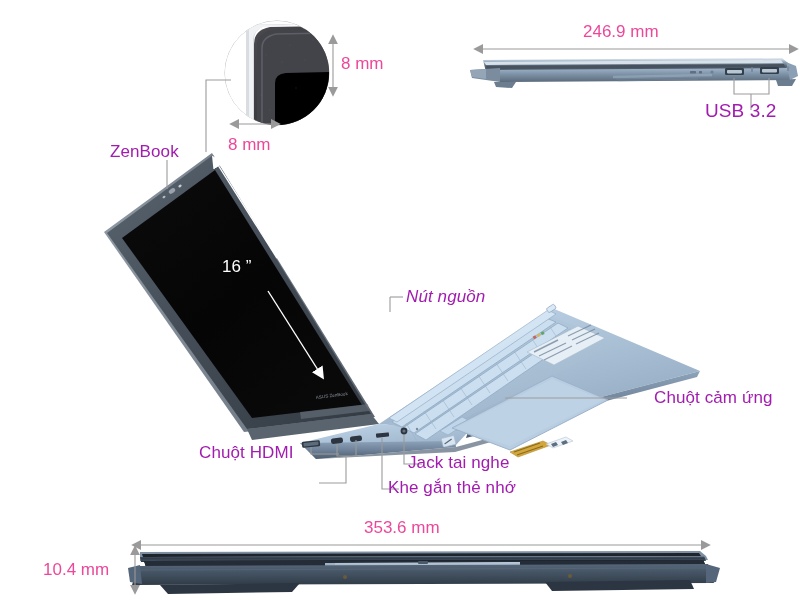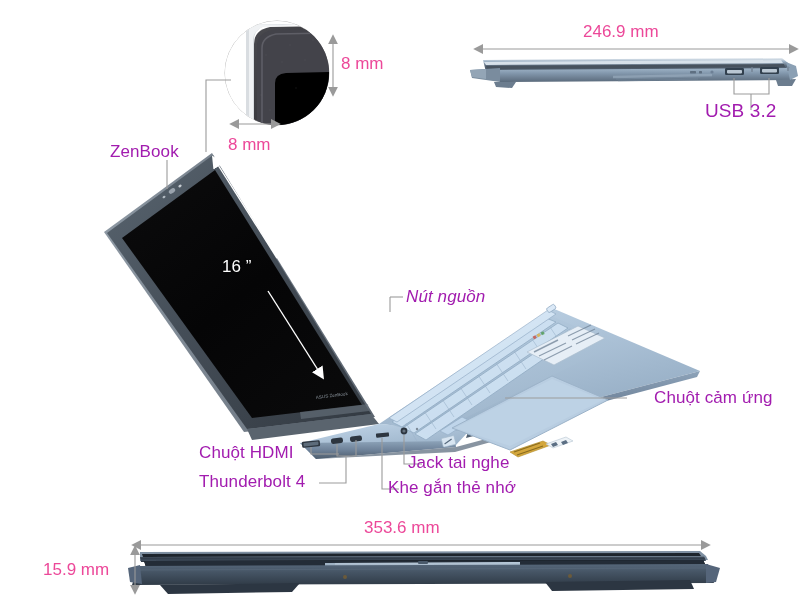--- a/index.html
+++ b/index.html
@@ -331,24 +331,23 @@
     <polyline points="382,438 382,489 399,489" fill="none" stroke="#9b9b9b" stroke-width="1.1"></polyline>
 
     <polyline points="404,435 404,464 422,464" fill="none" stroke="#9b9b9b" stroke-width="1.1"></polyline>
   </svg>
 
   <div class="dim" style="left:341px;top:54px;">8 mm</div>
   <div class="dim" style="left:228px;top:135px;">8 mm</div>
   <div class="dim-white" style="left:222px;top:257px;">16 ”</div>
   <div class="dim" style="left:583px;top:22px;">246.9 mm</div>
   <div class="dim" style="left:364px;top:518px;text-align:center;">353.6 mm</div>
-  <div class="dim" style="left:43px;top:560px;">15.9 mm</div>
+  <div class="dim" style="left:43px;top:560px;">10.4 mm</div>
 
   <div class="lbl" style="left:110px;top:142px;">ZenBook</div>
   <div class="lbl" style="left:406px;top:287px;font-style:italic;">Nút nguồn</div>
   <div class="lbl" style="left:633px;top:388px;margin-left:21px;">Chuột cảm ứng</div>
   <div class="lbl" style="left:199px;top:443px;">Chuột HDMI</div>
-  <div class="lbl" style="left:199px;top:472px;">Thunderbolt 4</div>
   <div class="lbl" style="left:408px;top:453px;">Jack tai nghe</div>
   <div class="lbl" style="left:388px;top:478px;">Khe gắn thẻ nhớ</div>
   <div class="lbl" style="left:705px;top:100px;font-size:19px;">USB 3.2</div>
 
 </div>
 
 </body></html>

